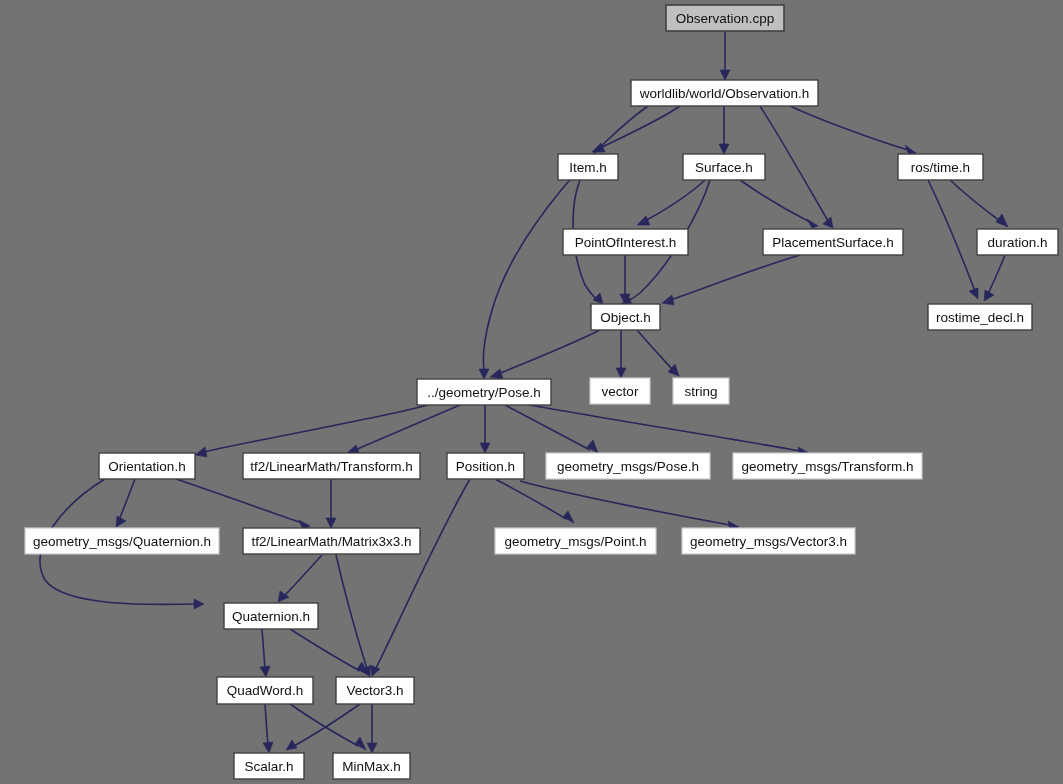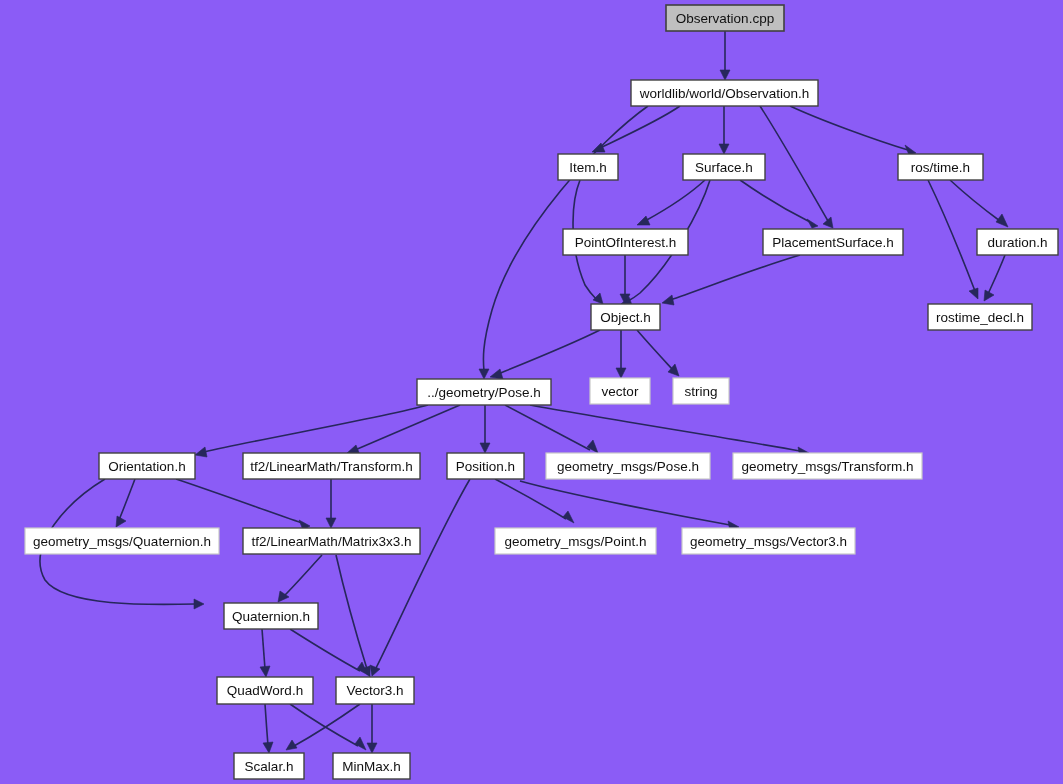--- a/index.html
+++ b/index.html
@@ -10,21 +10,21 @@
   body {
     width: 1063px;
     height: 784px;
     font-family: "Liberation Sans", sans-serif;
     overflow: hidden;
   }
   #graph-root {
     position: relative;
     width: 1063px;
     height: 784px;
-    background: #8b5cf6;
+    background: #737373;
   }
   svg#depgraph {
     display: block;
     width: 1063px;
     height: 784px;
   }
   .edge-path {
     fill: none;
     stroke: #27275c;
     stroke-width: 1.6;

